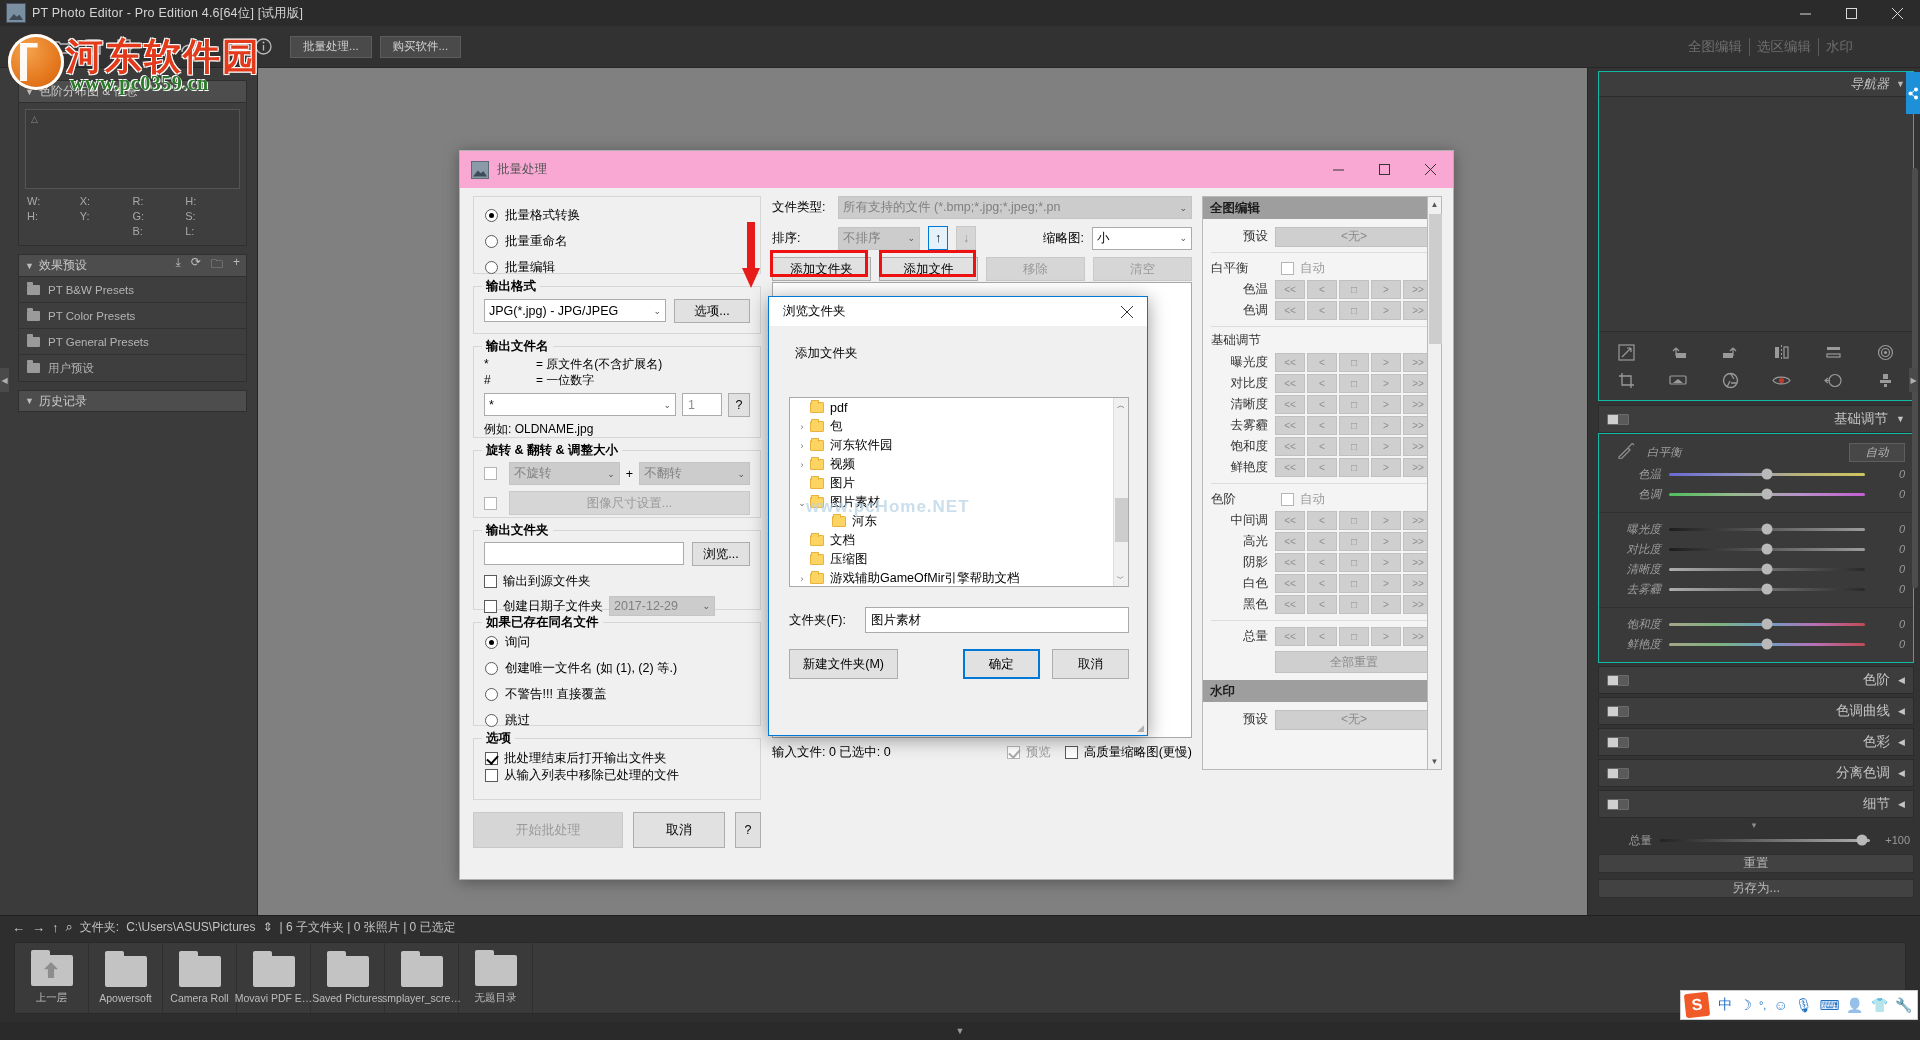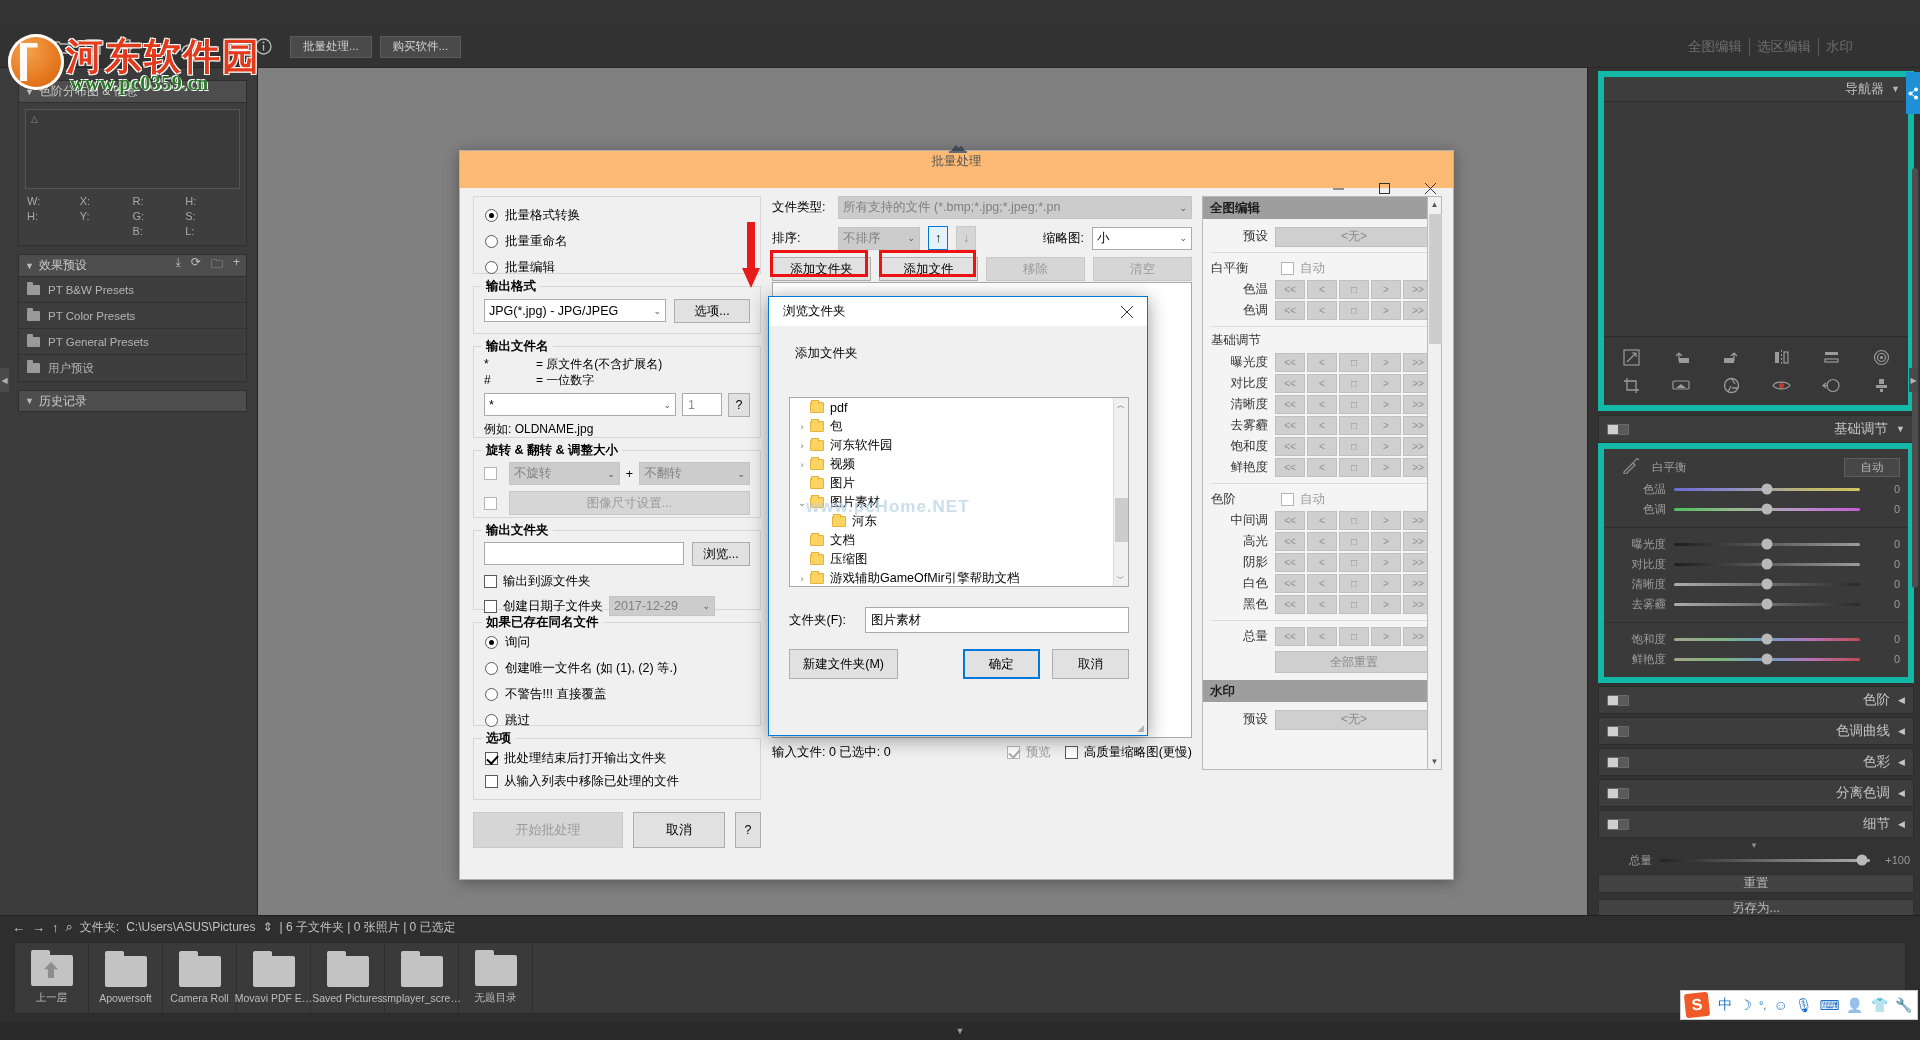--- a/index.html
+++ b/index.html
@@ -74,21 +74,21 @@
     padding-left:8px; color:#b4b4b4; font-size:11.5px;}
   .fold-ic{width:13px;height:10px;background:#9a9a9a;margin-right:8px;border-radius:1px;position:relative;}
   .fold-ic:before{content:"";position:absolute;top:-3px;left:0;width:6px;height:3px;background:#9a9a9a;border-radius:1px 1px 0 0;}
 
   
   .canvas{ position:absolute; left:258px; top:68px; right:333px; bottom:125px; background:#808080;}
 
   
   .rightpanel{ position:absolute; right:0; top:68px; width:333px; bottom:125px; background:#333333;
     border-left:1px solid #252525; }
-  .rp-sect{ margin:3px 6px 0 10px; border:6px solid #14b8a6; background:#3a3a3a;}
+  .rp-sect{ margin:3px 6px 0 10px; border:1px solid #14b8a6; background:#3a3a3a;font-style:italic;}
   .rp-hdr{ height:24px; display:flex;align-items:center;justify-content:flex-end;
     padding:0 8px; color:#c2c2c2; font-size:13px; background:#3d3d3d;}
   .rp-hdr .ar{margin-left:7px;font-size:9px;color:#b5b5b5;}
   .nav-box{height:235px;background:#3a3a3a;border-top:1px solid #2d2d2d;}
   .tool-grid{ display:grid; grid-template-columns:repeat(6,1fr); padding:6px 2px;
     background:#383838; border-top:1px solid #2d2d2d;}
   .tool-grid div{height:28px;display:flex;align-items:center;justify-content:center;color:#9a9a9a;}
   .tgl{width:22px;height:11px;border:1px solid #6a6a6a;background:#5a5a5a;position:relative;border-radius:1px;}
   .tgl:after{content:"";position:absolute;left:0;top:0;width:10px;height:9px;background:#cfcfcf;}
   .slider-grp{padding:6px 8px 8px 8px;border-top:1px solid #2f2f2f;}
@@ -135,21 +135,21 @@
   .tray{ position:absolute;right:2px;bottom:20px;height:30px;display:flex;align-items:center;
     background:#fff;border:1px solid #cdcdcd;padding:0 4px;gap:7px;z-index:30;}
   .tray .sg{width:24px;height:24px;background:#f05a28;border-radius:3px;color:#fff;
     font-weight:bold;font-size:16px;display:flex;align-items:center;justify-content:center;
     transform:rotate(-6deg); margin-right:2px;}
   .tray i{color:#1f6fc4;font-style:normal;font-size:14px;display:flex;align-items:center;}
 
   
   .dlg{ position:absolute;left:459px;top:150px;width:995px;height:730px; background:#f0f0f0;
     border:1px solid #b0b0b0; box-shadow:0 2px 14px rgba(0,0,0,.35); font-size:12.5px; color:#000;}
-  .dlg-title{height:37px;display:flex;align-items:center;background:#fdba74;flex-direction:column;}
+  .dlg-title{height:37px;display:flex;align-items:center;background:#f9a8d4;}
   .dlg-ic{width:18px;height:18px;margin:0 8px 0 11px;background:#8a9aa8;border:1px solid #5e6a74;position:relative;}
   .dlg-ic:after{content:"";position:absolute;left:1px;bottom:1px;width:14px;height:8px;background:#3e4a55;
     clip-path:polygon(0 100%,35% 25%,55% 60%,75% 35%,100% 100%);}
   .dlg-title span{color:#555;font-size:12.5px;}
   .dlg-wbtns{margin-left:auto;display:flex;}
   .dlg-wbtn{width:46px;height:37px;display:flex;align-items:center;justify-content:center;color:#333;}
   .dlg-body{position:absolute;top:37px;left:0;right:0;bottom:0;}
 
   .grp{border:1px solid #d6d6d6;position:absolute;}
   .grp-lgd{position:absolute;top:-9px;left:8px;background:#f0f0f0;padding:0 4px;font-weight:bold;font-size:12.5px;}
@@ -206,20 +206,42 @@
   .red-arrow{position:absolute;left:738px;top:222px;width:26px;height:66px;z-index:60;}
 
   .wm2{position:absolute;left:806px;top:497px;font-size:17px;color:#b9d3e6;font-weight:bold;
     font-family:"Liberation Sans",sans-serif;letter-spacing:1px;opacity:.75;z-index:5;pointer-events:none;}
 </style>
 </head>
 <body>
 
 <div class="app">
 
+  <div class="titlebar">
+    <div class="tb-icon"></div>
+    <div class="tb-title">PT Photo Editor - Pro Edition 4.6[64位] [试用版]</div>
+    <div class="tb-btns">
+      <div class="tb-btn">
+          <svg width="11" height="11">
+            <line x1="0" y1="6" x2="11" y2="6" stroke="#d8d8d8" stroke-width="1"></line>
+          </svg>
+        </div>
+      <div class="tb-btn">
+          <svg width="11" height="11">
+            <rect x="0.5" y="0.5" width="10" height="10" fill="none" stroke="#d8d8d8"></rect>
+          </svg>
+        </div>
+      <div class="tb-btn close">
+          <svg width="11" height="11">
+            <line x1="0" y1="0" x2="11" y2="11" stroke="#d8d8d8"></line>
+            <line x1="11" y1="0" x2="0" y2="11" stroke="#d8d8d8"></line>
+          </svg>
+        </div>
+    </div>
+  </div>
 
   <div class="toolbar">
     <div class="tb-sep" style="width:38px"></div>
     <div class="tool-ic">
         <svg width="18" height="16" viewBox="0 0 18 16">
           <path d="M1 3h6l1.5 2H17v9H1z" fill="none" stroke="#b8b8b8" stroke-width="1.4"></path>
         </svg>
       </div>
     <div class="tool-ic">
         <svg width="16" height="16" viewBox="0 0 16 16">
@@ -746,21 +768,21 @@
         </div>
       </div>
 
       <div class="grp" style="left:13px;top:550px;width:288px;height:62px">
         <span class="grp-lgd">选项</span>
         <div style="padding:11px 0 0 11px">
           <div class="chk">
               <i class="cbox on"></i>
               <span>批处理结束后打开输出文件夹</span>
             </div>
-          <div class="chk" style="margin-top:6px">
+          <div class="chk" style="">
               <i class="cbox"></i>
               <span>从输入列表中移除已处理的文件</span>
             </div>
         </div>
       </div>
 
       <div style="position:absolute;left:13px;top:624px;width:288px;display:flex;gap:10px">
         <div class="btn dis" style="flex:1;height:36px;font-size:13px">开始批处理</div>
         <div class="btn" style="width:92px;height:36px;font-size:13px">取消</div>
         <div class="btn" style="width:26px;height:36px">?</div>

